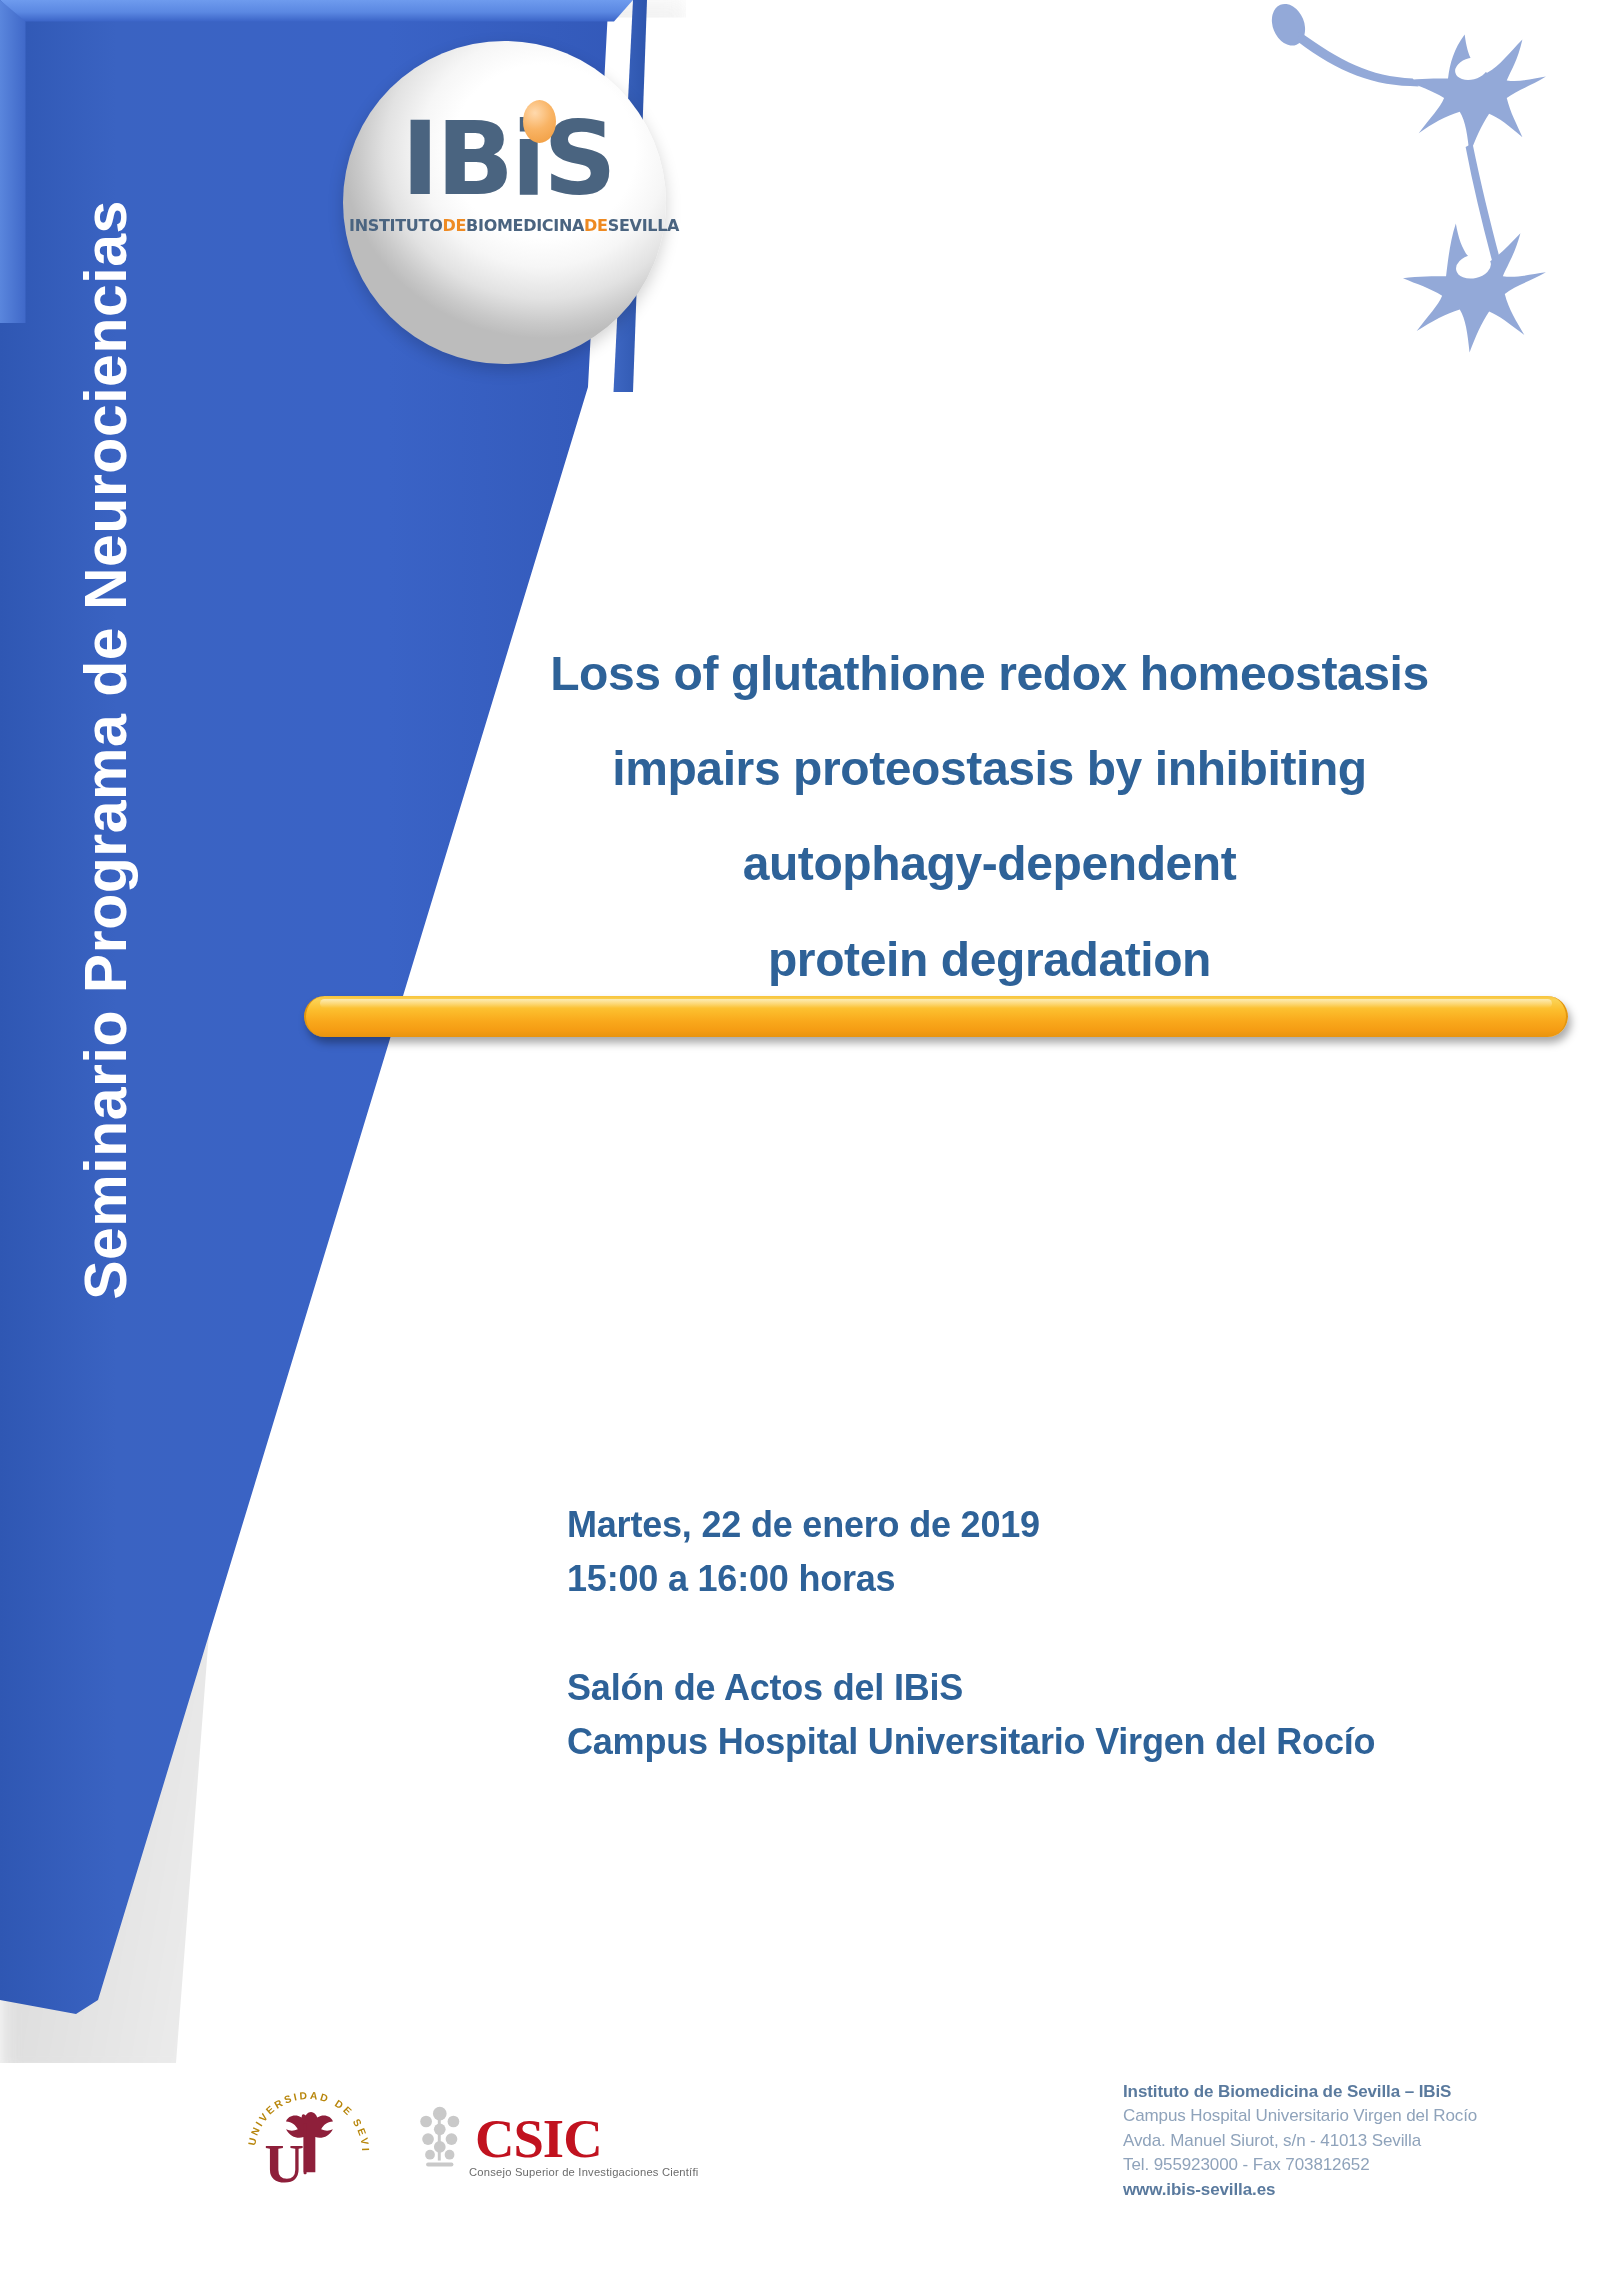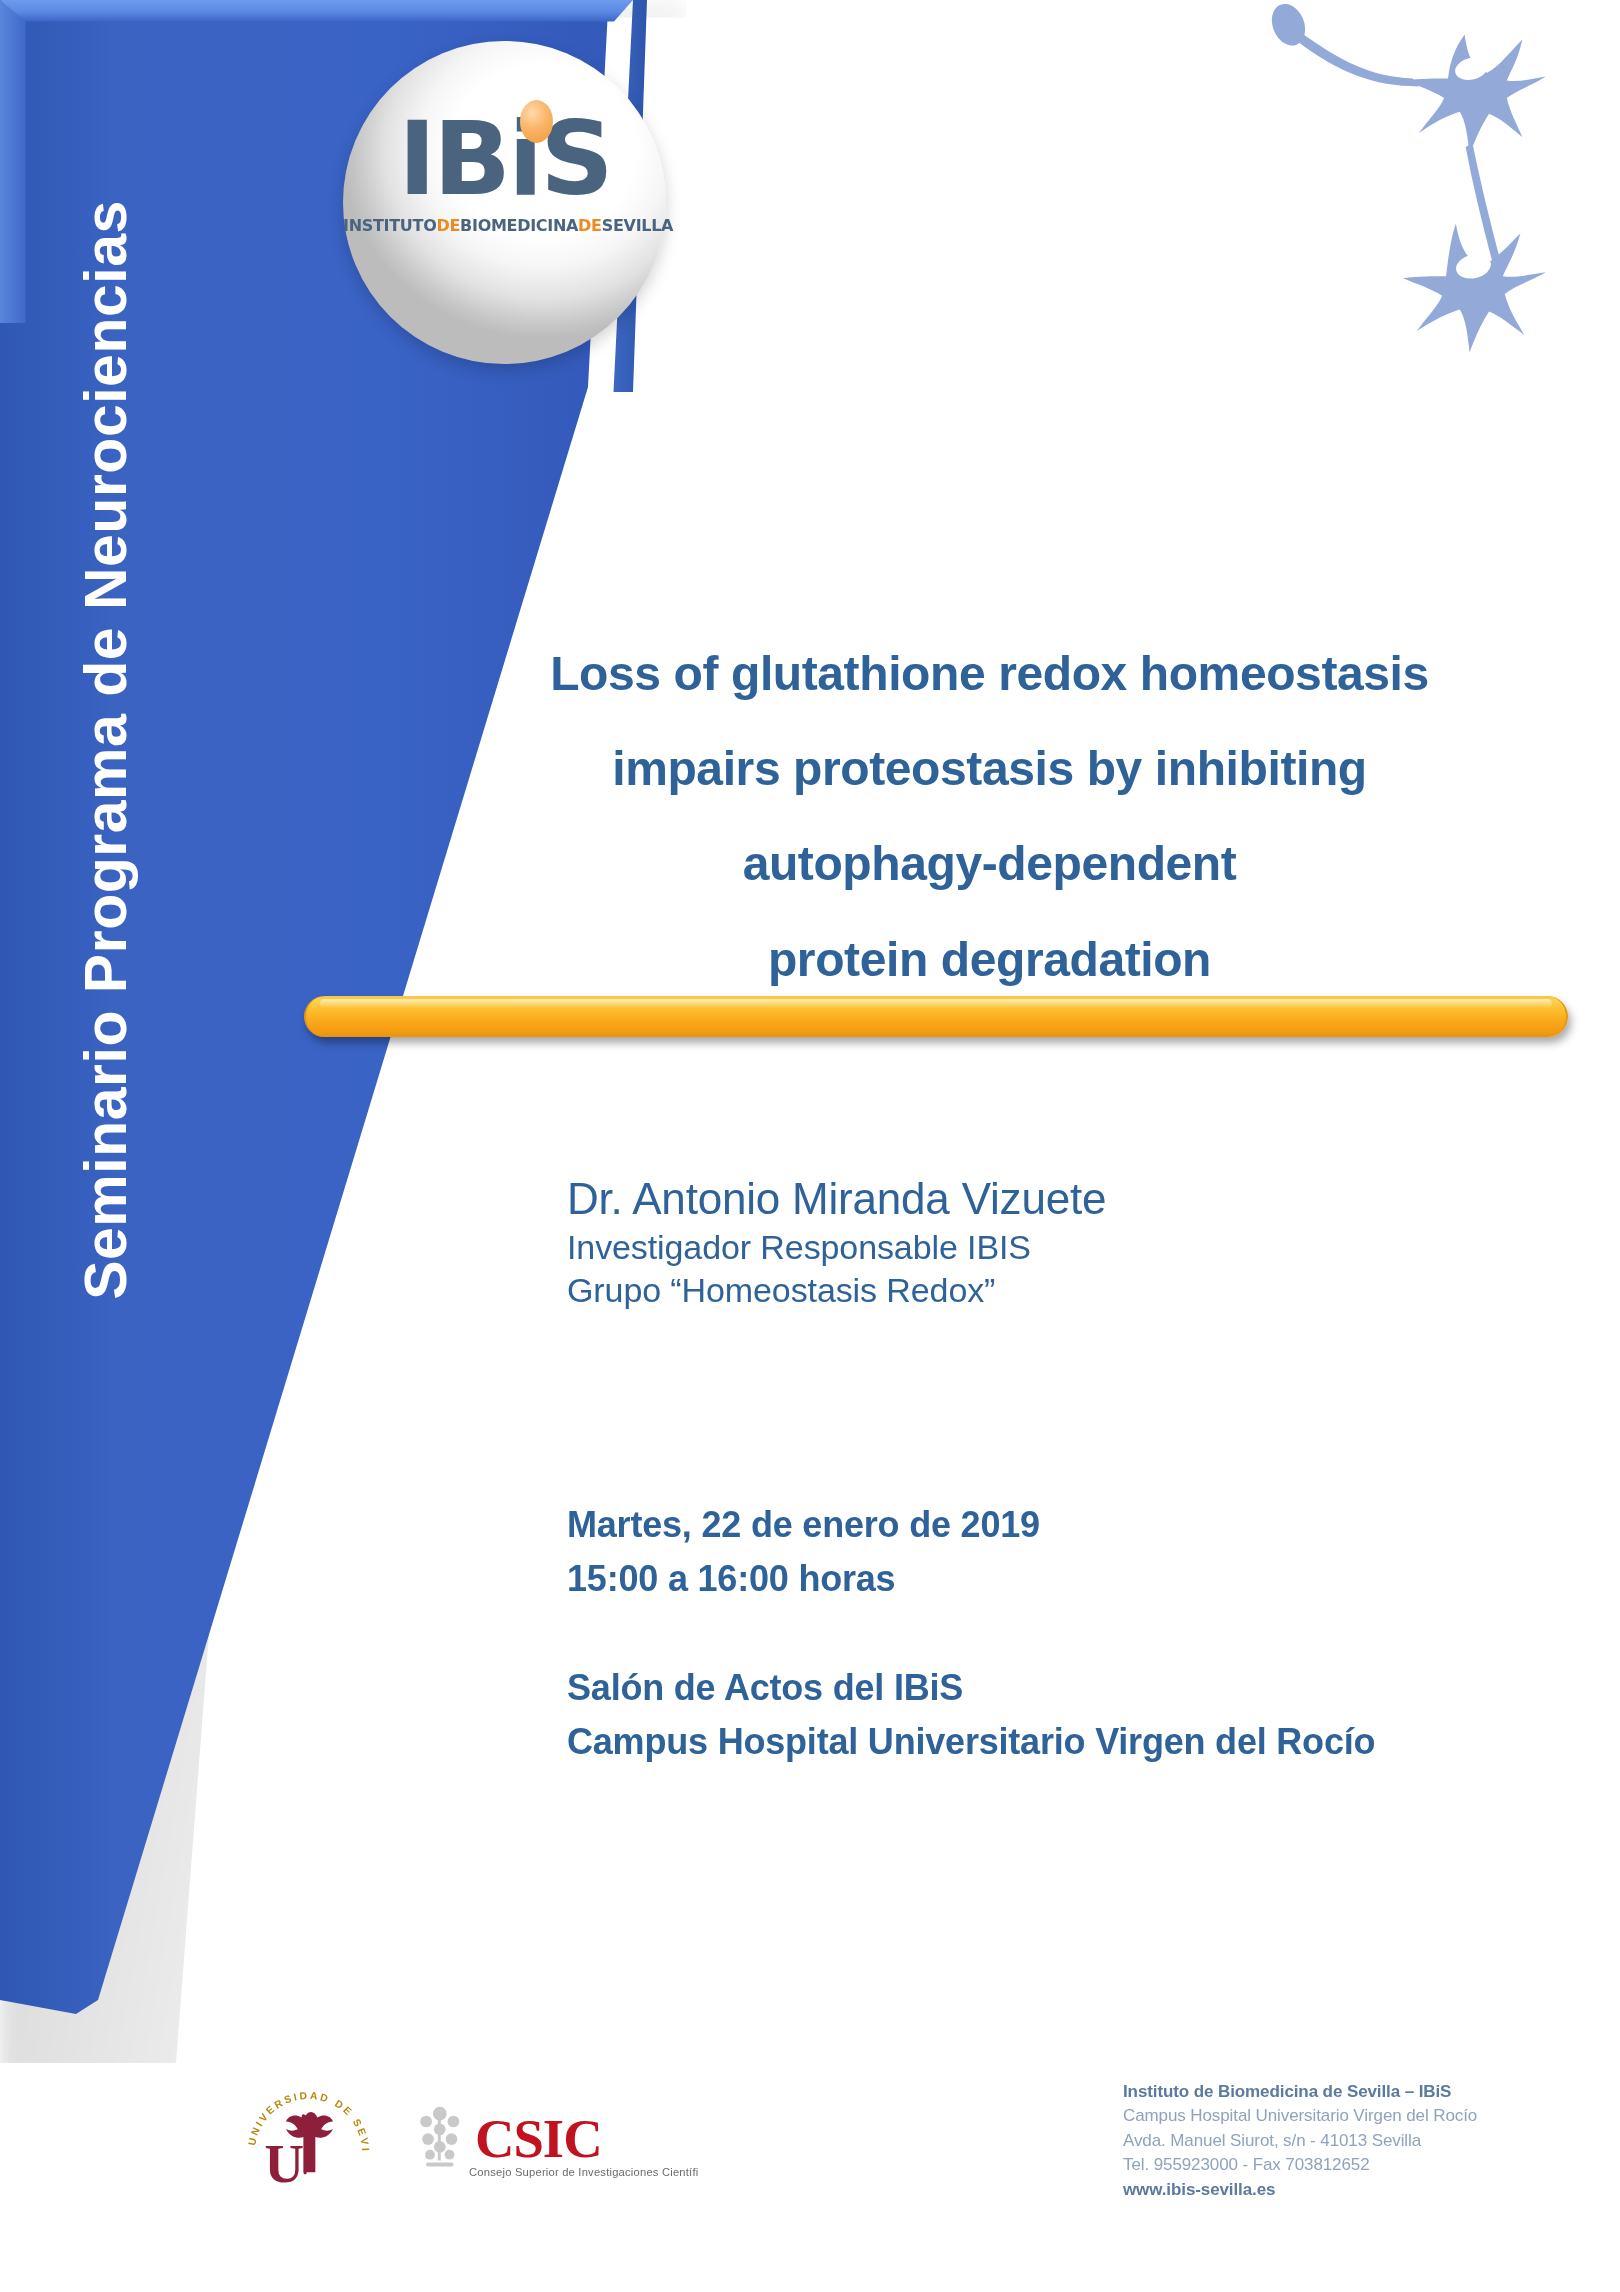--- a/index.html
+++ b/index.html
@@ -88,21 +88,21 @@
   .logo-sphere {
     position:absolute;
     inset:0;
     border-radius:50%;
     background:
       radial-gradient(ellipse 62% 58% at 62% 34%, #ffffff 0%, #ffffff 46%, #f6f6f6 62%, #e2e2e2 79%, #c9c9c9 92%, #bcbcbc 100%);
     box-shadow:0 5.9px 15.7px rgba(0,0,0,.18);
   }
   .logo-inner {
     position:absolute;
-    left:0; right:0;
+    left:6px; right:0;
     top:67px;
     text-align:center;
   }
   .logo-ibis {
     position:relative;
     display:inline-block;
     font-family:"DejaVu Sans", sans-serif;
     font-weight:700;
     font-size:102px;
     line-height:1;
@@ -300,25 +300,20 @@
     <span>autophagy-dependent</span>
     <span>protein degradation</span>
   </div>
 
   <div class="bar-wrap">
     <div class="bar">
       <div class="bar-gloss"></div>
     </div>
   </div>
 
-  <div class="speaker">
-    <div class="speaker-name">Dr. Antonio Miranda Vizuete</div>
-    <div class="speaker-role">Investigador Responsable IBIS</div>
-    <div class="speaker-group">Grupo “Homeostasis Redox”</div>
-  </div>
 
   <div class="details">
     <div class="line">Martes, 22 de enero de 2019</div>
     <div class="line">15:00 a 16:00 horas</div>
     <div class="gap"></div>
     <div class="line">Salón de Actos del IBiS</div>
     <div class="line">Campus Hospital Universitario Virgen del  Rocío</div>
   </div>
 
   <div class="footer-logos">

